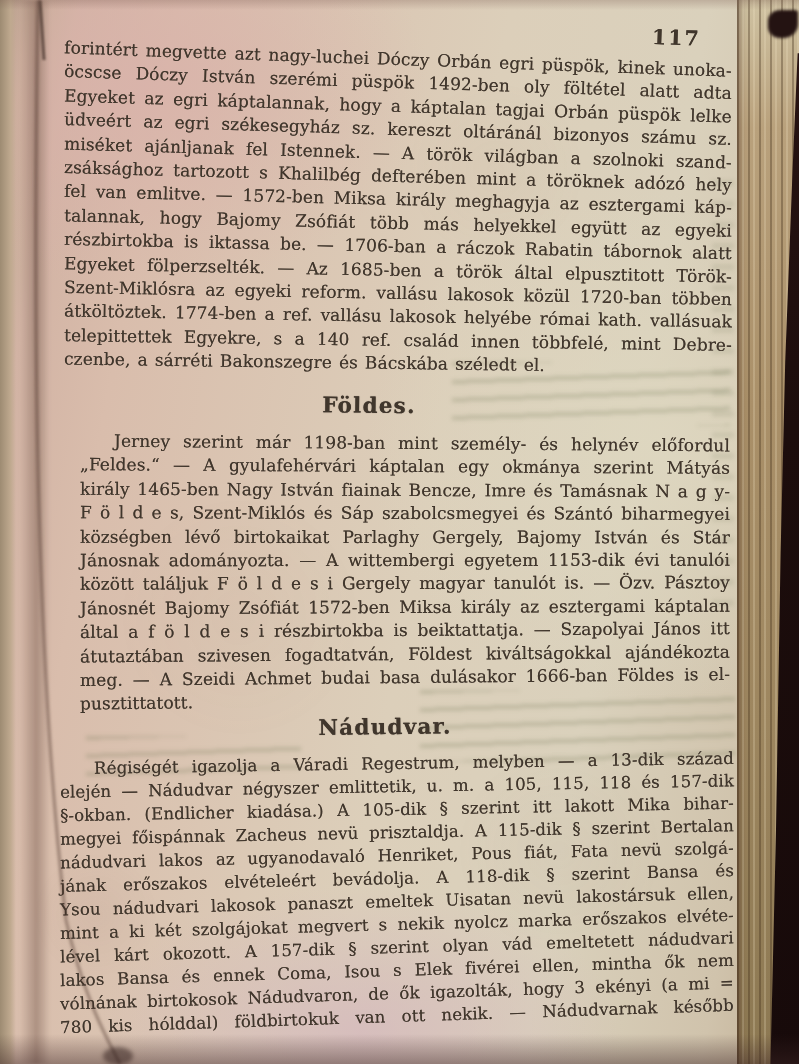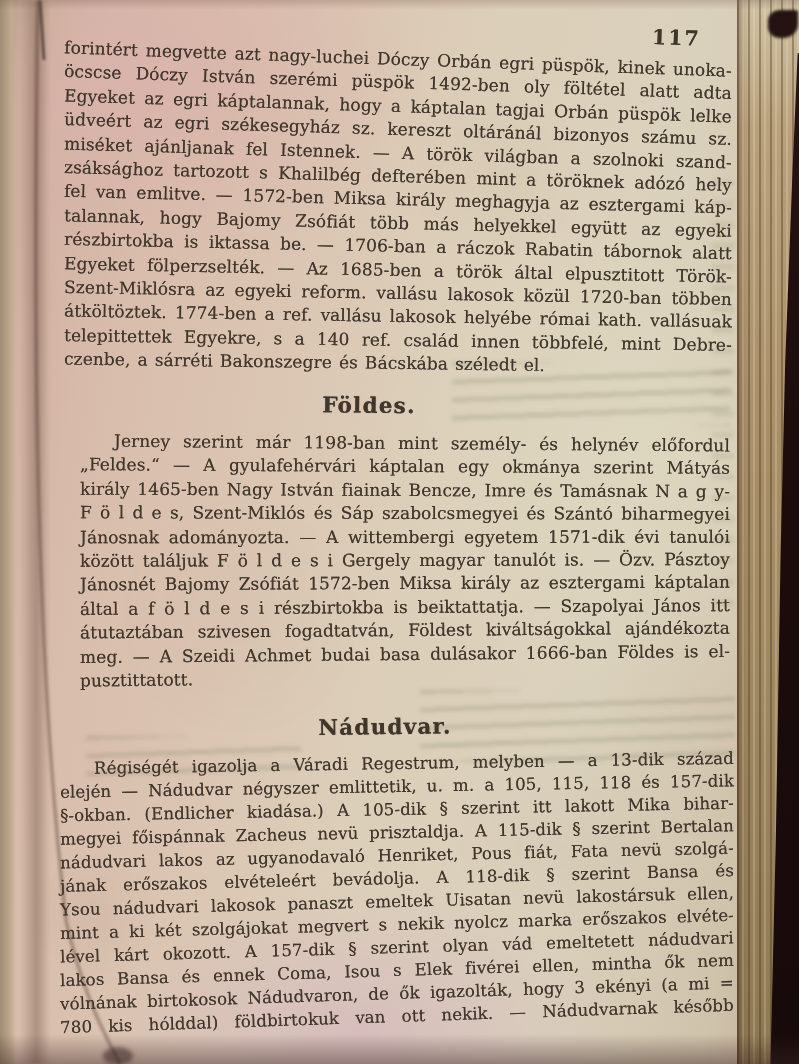--- a/index.html
+++ b/index.html
@@ -110,21 +110,22 @@
           <div class="line" style="transform: rotate(0.95deg);">átköltöztek. 1774-ben a ref. vallásu lakosok helyébe római kath. vallásuak</div>
           <div class="line" style="transform: rotate(0.85deg);">telepittettek Egyekre, s a 140 ref. család innen többfelé, mint Debre-</div>
           <div class="line al" style="transform: rotate(0.76deg);">czenbe, a sárréti Bakonszegre és Bácskába széledt el.</div>
         </div>
         <div class="sec sec-1 heading" style="transform: rotate(0.59deg);">Földes.</div>
         <div class="sec sec-2 para">
           <div class="line ind" style="transform: rotate(0.43deg);">Jerney szerint már 1198-ban mint személy- és helynév előfordul</div>
           <div class="line" style="transform: rotate(0.33deg);">„Feldes.“ — A gyulafehérvári káptalan egy okmánya szerint Mátyás</div>
           <div class="line" style="transform: rotate(0.24deg);">király 1465-ben Nagy István fiainak Bencze, Imre és Tamásnak N a g y-</div>
           <div class="line" style="transform: rotate(0.14deg);">F ö l d e s, Szent-Miklós és Sáp szabolcsmegyei és Szántó biharmegyei</div>
-          <div class="line" style="transform: rotate(-0.05deg);">Jánosnak adományozta. — A wittembergi egyetem 1571-dik évi tanulói</div>
+          <div class="line" style="transform: rotate(0.05deg);">községben lévő birtokaikat Parlaghy Gergely, Bajomy István és Stár</div>
+          <div class="line" style="transform: rotate(-0.05deg);">Jánosnak adományozta. — A wittembergi egyetem 1153-dik évi tanulói</div>
           <div class="line" style="transform: rotate(-0.14deg);">között találjuk F ö l d e s i Gergely magyar tanulót is. — Özv. Pásztoy</div>
           <div class="line" style="transform: rotate(-0.24deg);">Jánosnét Bajomy Zsófiát 1572-ben Miksa király az esztergami káptalan</div>
           <div class="line" style="transform: rotate(-0.34deg);">által a f ö l d e s i részbirtokba is beiktattatja. — Szapolyai János itt</div>
           <div class="line" style="transform: rotate(-0.43deg);">átutaztában szivesen fogadtatván, Földest kiváltságokkal ajándékozta</div>
           <div class="line" style="transform: rotate(-0.53deg);">meg. — A Szeidi Achmet budai basa dulásakor 1666-ban Földes is el-</div>
           <div class="line al" style="transform: rotate(-0.62deg);">pusztittatott.</div>
         </div>
         <div class="sec sec-3 heading" style="transform: rotate(-0.73deg);">Nádudvar.</div>
         <div class="sec sec-4 para">
           <div class="line ind" style="transform: rotate(-0.88deg);">Régiségét igazolja a Váradi Regestrum, melyben — a 13-dik század</div>

